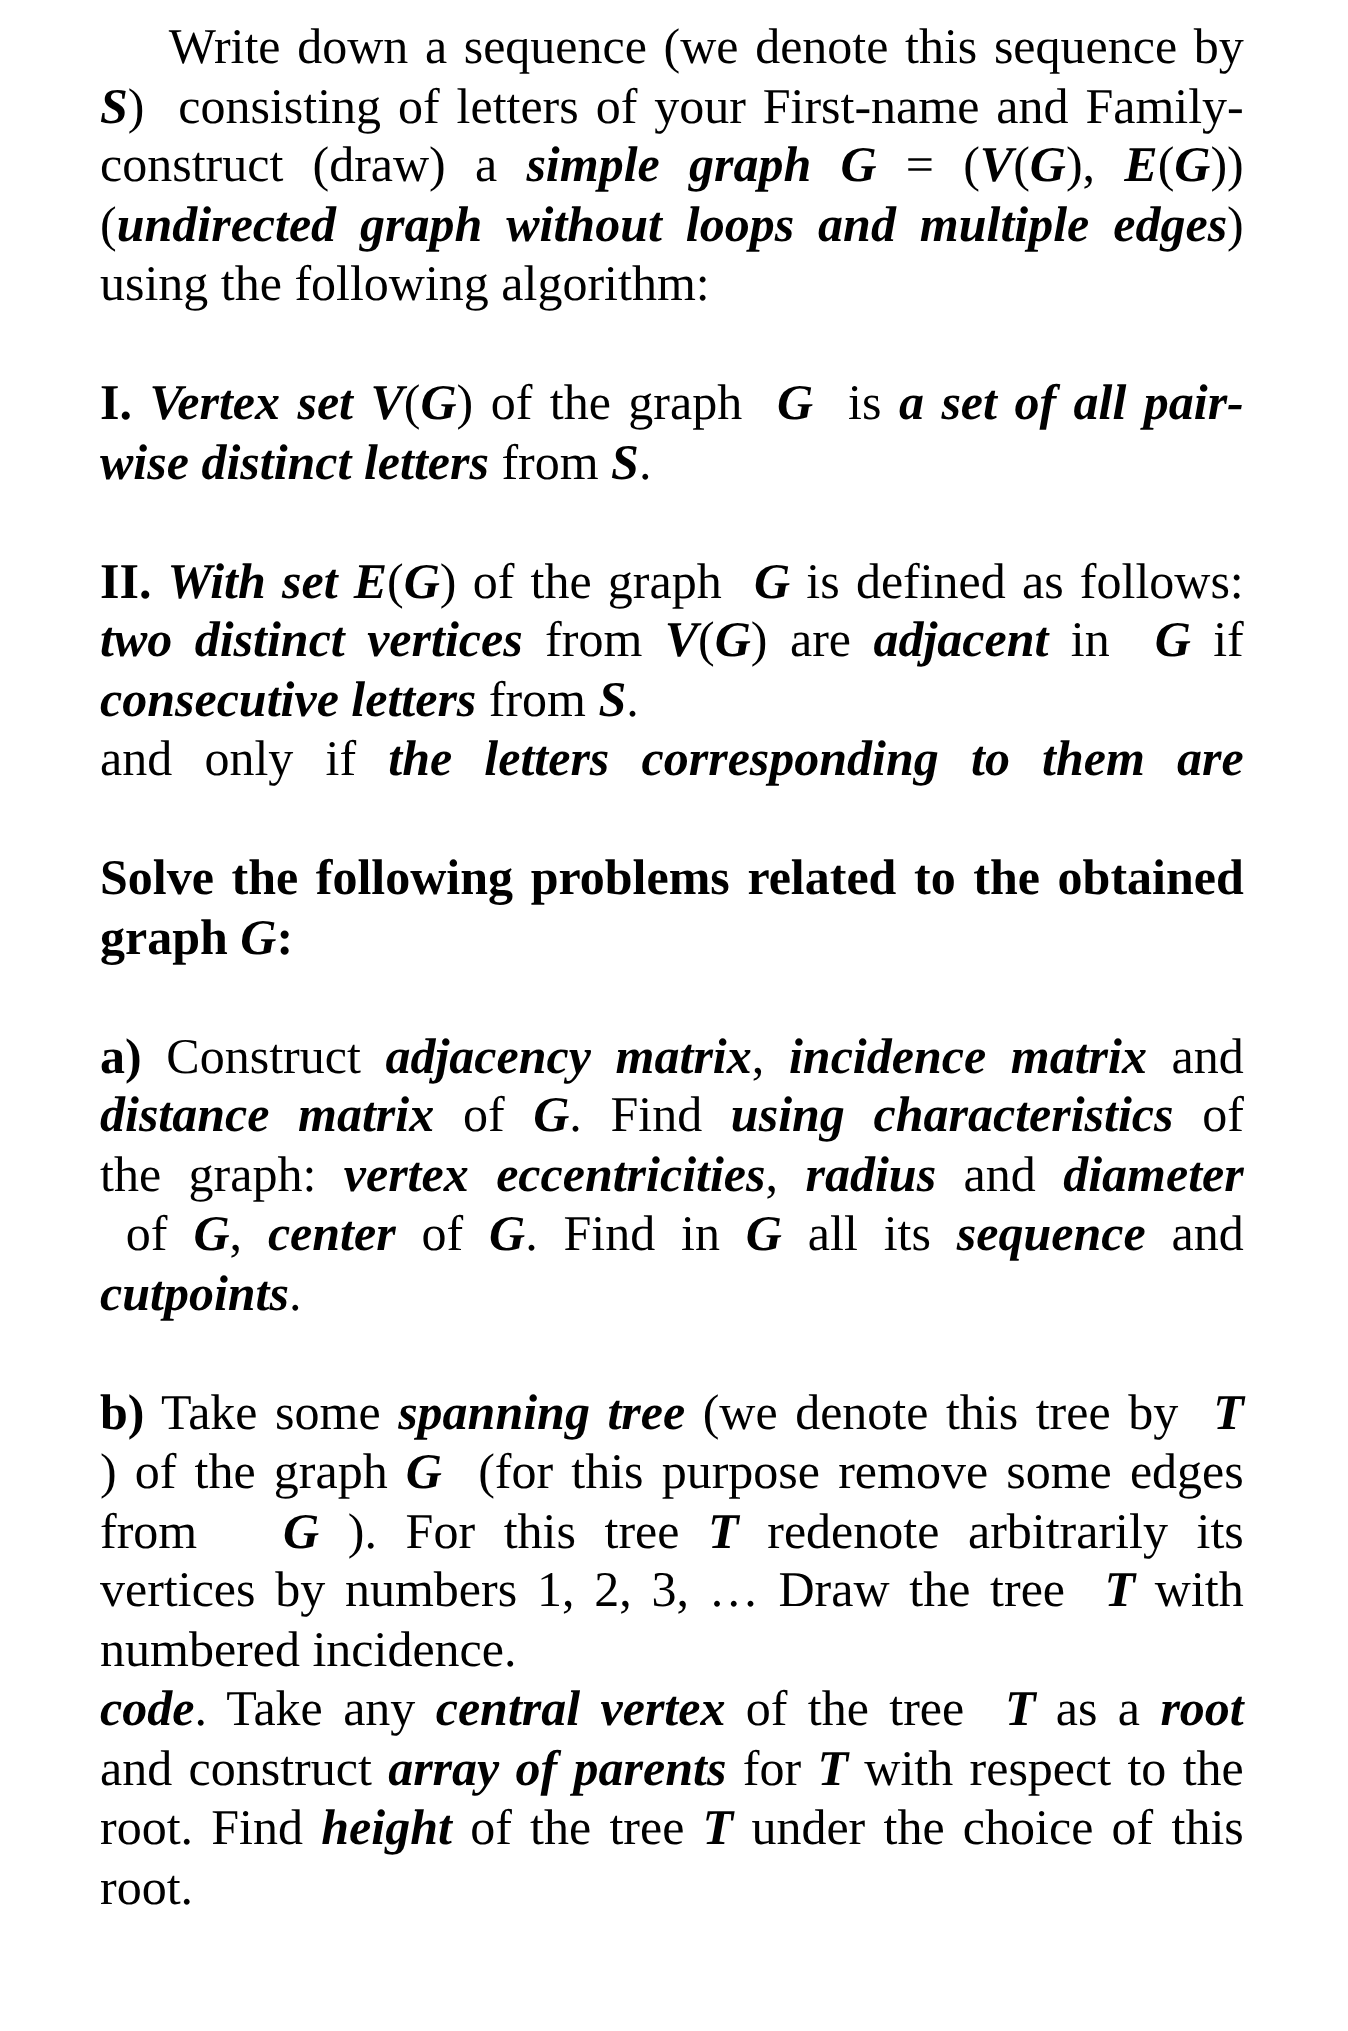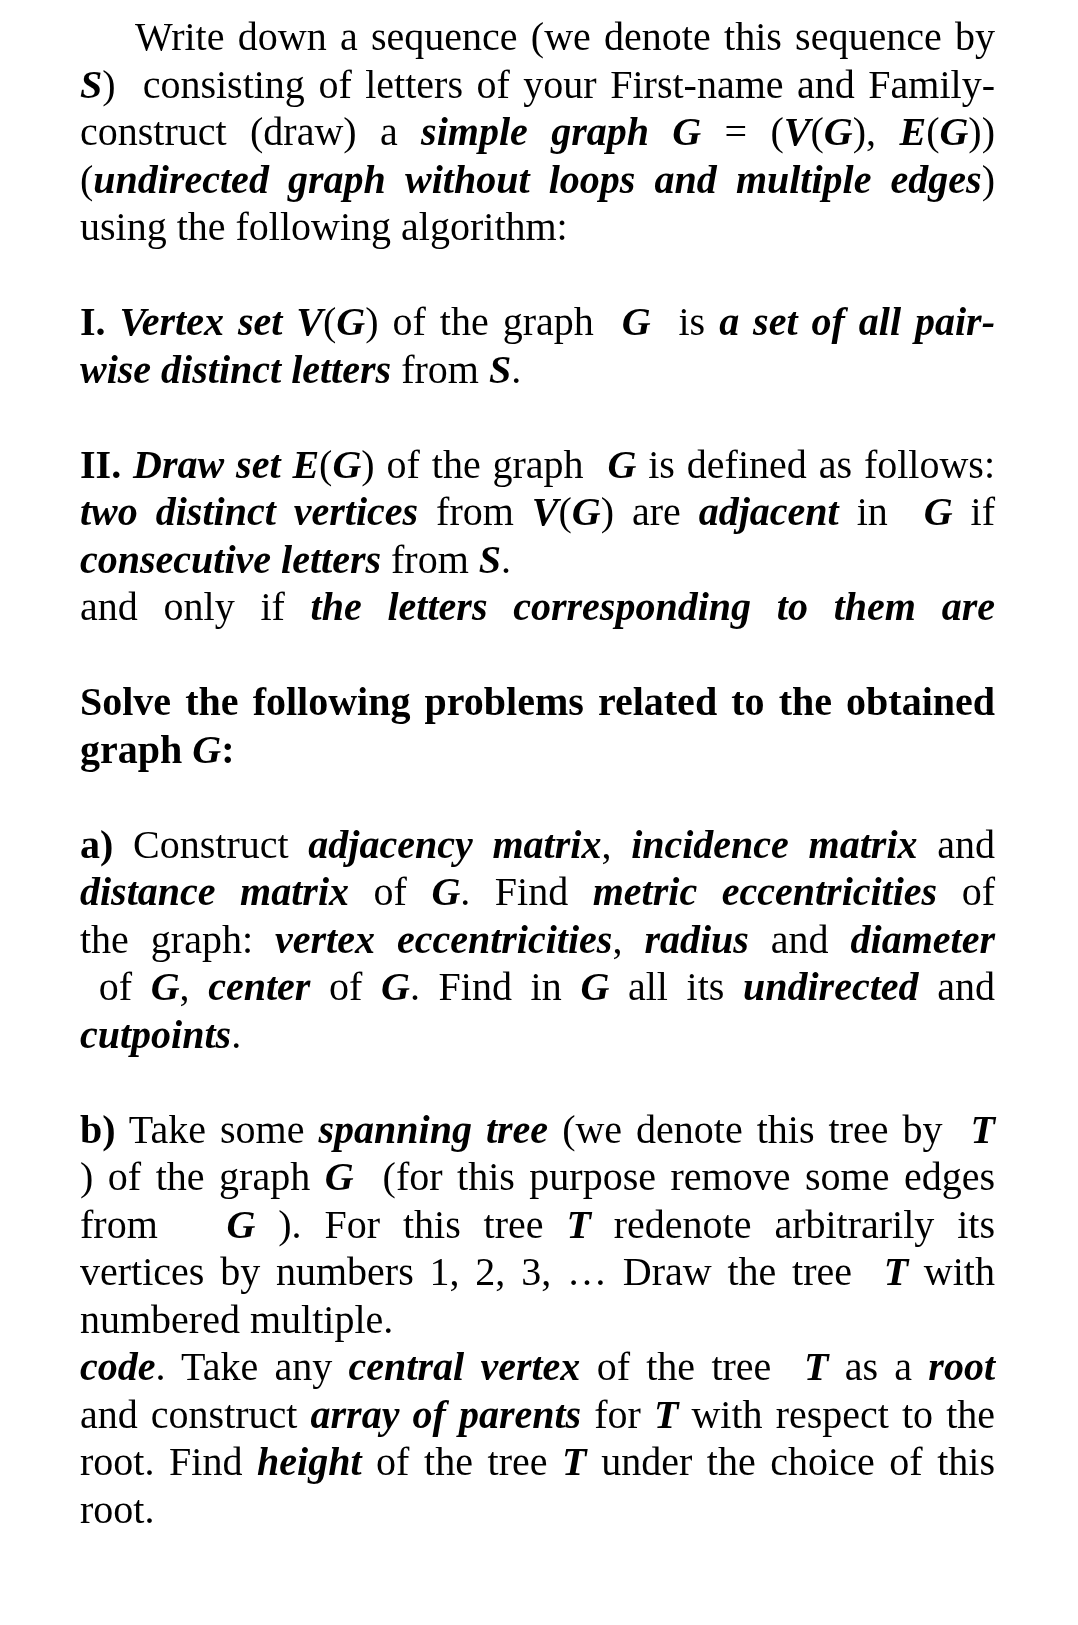--- a/index.html
+++ b/index.html
@@ -54,45 +54,45 @@
       <div class="line just"><span class="r">(</span><span class="bi">undirected graph without loops and multiple edges</span><span class="r">)</span></div>
       <div class="line"><span class="r">using the following algorithm:</span></div>
     </div>
     <div class="spacer"></div>
     <div class="paragraph">
       <div class="line just"><span class="b">I. </span><span class="bi">Vertex set V</span><span class="r">(</span><span class="bi">G</span><span class="r">) of the graph &nbsp;</span><span class="bi">G</span><span class="r"> &nbsp;is </span><span class="bi">a set of all pair-</span></div>
       <div class="line"><span class="bi">wise distinct letters</span><span class="r"> from </span><span class="bi">S</span><span class="r">.</span></div>
     </div>
     <div class="spacer"></div>
     <div class="paragraph">
-      <div class="line just"><span class="b">II. </span><span class="bi">Draw set E</span><span class="r">(</span><span class="bi">G</span><span class="r">) of the graph &nbsp;</span><span class="bi">G</span><span class="r"> is defined as follows:</span></div>
+      <div class="line just"><span class="b">II. </span><span class="bi">With set E</span><span class="r">(</span><span class="bi">G</span><span class="r">) of the graph &nbsp;</span><span class="bi">G</span><span class="r"> is defined as follows:</span></div>
       <div class="line just"><span class="bi">two distinct vertices</span><span class="r"> from </span><span class="bi">V</span><span class="r">(</span><span class="bi">G</span><span class="r">) are </span><span class="bi">adjacent</span><span class="r"> in &nbsp;</span><span class="bi">G</span><span class="r"> if</span></div>
       <div class="line"><span class="bi">consecutive letters</span><span class="r"> from </span><span class="bi">S</span><span class="r">.</span></div>
       <div class="line just"><span class="r">and only if </span><span class="bi">the letters corresponding to them are</span></div>
     </div>
     <div class="spacer"></div>
     <div class="paragraph">
       <div class="line just"><span class="b">Solve the following problems related to the obtained</span></div>
       <div class="line"><span class="b">graph </span><span class="bi">G</span><span class="b">:</span></div>
     </div>
     <div class="spacer"></div>
     <div class="paragraph">
       <div class="line just"><span class="b">a)</span><span class="r"> Construct </span><span class="bi">adjacency matrix</span><span class="r">, </span><span class="bi">incidence matrix</span><span class="r"> and</span></div>
-      <div class="line just"><span class="bi">distance matrix</span><span class="r"> of </span><span class="bi">G</span><span class="r">. Find </span><span class="bi">metric eccentricities</span><span class="r"> of</span></div>
+      <div class="line just"><span class="bi">distance matrix</span><span class="r"> of </span><span class="bi">G</span><span class="r">. Find </span><span class="bi">using characteristics</span><span class="r"> of</span></div>
       <div class="line just"><span class="r">the graph: </span><span class="bi">vertex eccentricities</span><span class="r">, </span><span class="bi">radius</span><span class="r"> and </span><span class="bi">diameter</span></div>
-      <div class="line just"><span class="r">&nbsp;of </span><span class="bi">G</span><span class="r">, </span><span class="bi">center</span><span class="r"> of </span><span class="bi">G</span><span class="r">. Find in </span><span class="bi">G</span><span class="r"> all its </span><span class="bi">undirected</span><span class="r"> and</span></div>
+      <div class="line just"><span class="r">&nbsp;of </span><span class="bi">G</span><span class="r">, </span><span class="bi">center</span><span class="r"> of </span><span class="bi">G</span><span class="r">. Find in </span><span class="bi">G</span><span class="r"> all its </span><span class="bi">sequence</span><span class="r"> and</span></div>
       <div class="line"><span class="bi">cutpoints</span><span class="r">.</span></div>
     </div>
     <div class="spacer"></div>
     <div class="paragraph">
       <div class="line just"><span class="b">b)</span><span class="r"> Take some </span><span class="bi">spanning tree</span><span class="r"> (we denote this tree by &nbsp;</span><span class="bi">T</span></div>
       <div class="line just"><span class="r">) of the graph </span><span class="bi">G</span><span class="r"> &nbsp;(for this purpose remove some edges</span></div>
       <div class="line just"><span class="r">from &nbsp; </span><span class="bi">G</span><span class="r"> ). For this tree </span><span class="bi">T</span><span class="r"> redenote arbitrarily its</span></div>
       <div class="line just"><span class="r">vertices by numbers 1, 2, 3, … Draw the tree &nbsp;</span><span class="bi">T</span><span class="r"> with</span></div>
-      <div class="line"><span class="r">numbered multiple.</span></div>
+      <div class="line"><span class="r">numbered incidence.</span></div>
     </div>
     <div class="paragraph">
       <div class="line just"><span class="bi">code</span><span class="r">. Take any </span><span class="bi">central vertex</span><span class="r"> of the tree &nbsp;</span><span class="bi">T</span><span class="r"> as a </span><span class="bi">root</span></div>
       <div class="line just"><span class="r">and construct </span><span class="bi">array of parents</span><span class="r"> for </span><span class="bi">T</span><span class="r"> with respect to the</span></div>
       <div class="line just"><span class="r">root. Find </span><span class="bi">height</span><span class="r"> of the tree </span><span class="bi">T</span><span class="r"> under the choice of this</span></div>
       <div class="line"><span class="r">root.</span></div>
     </div>
   </div>
 
 </body></html>

